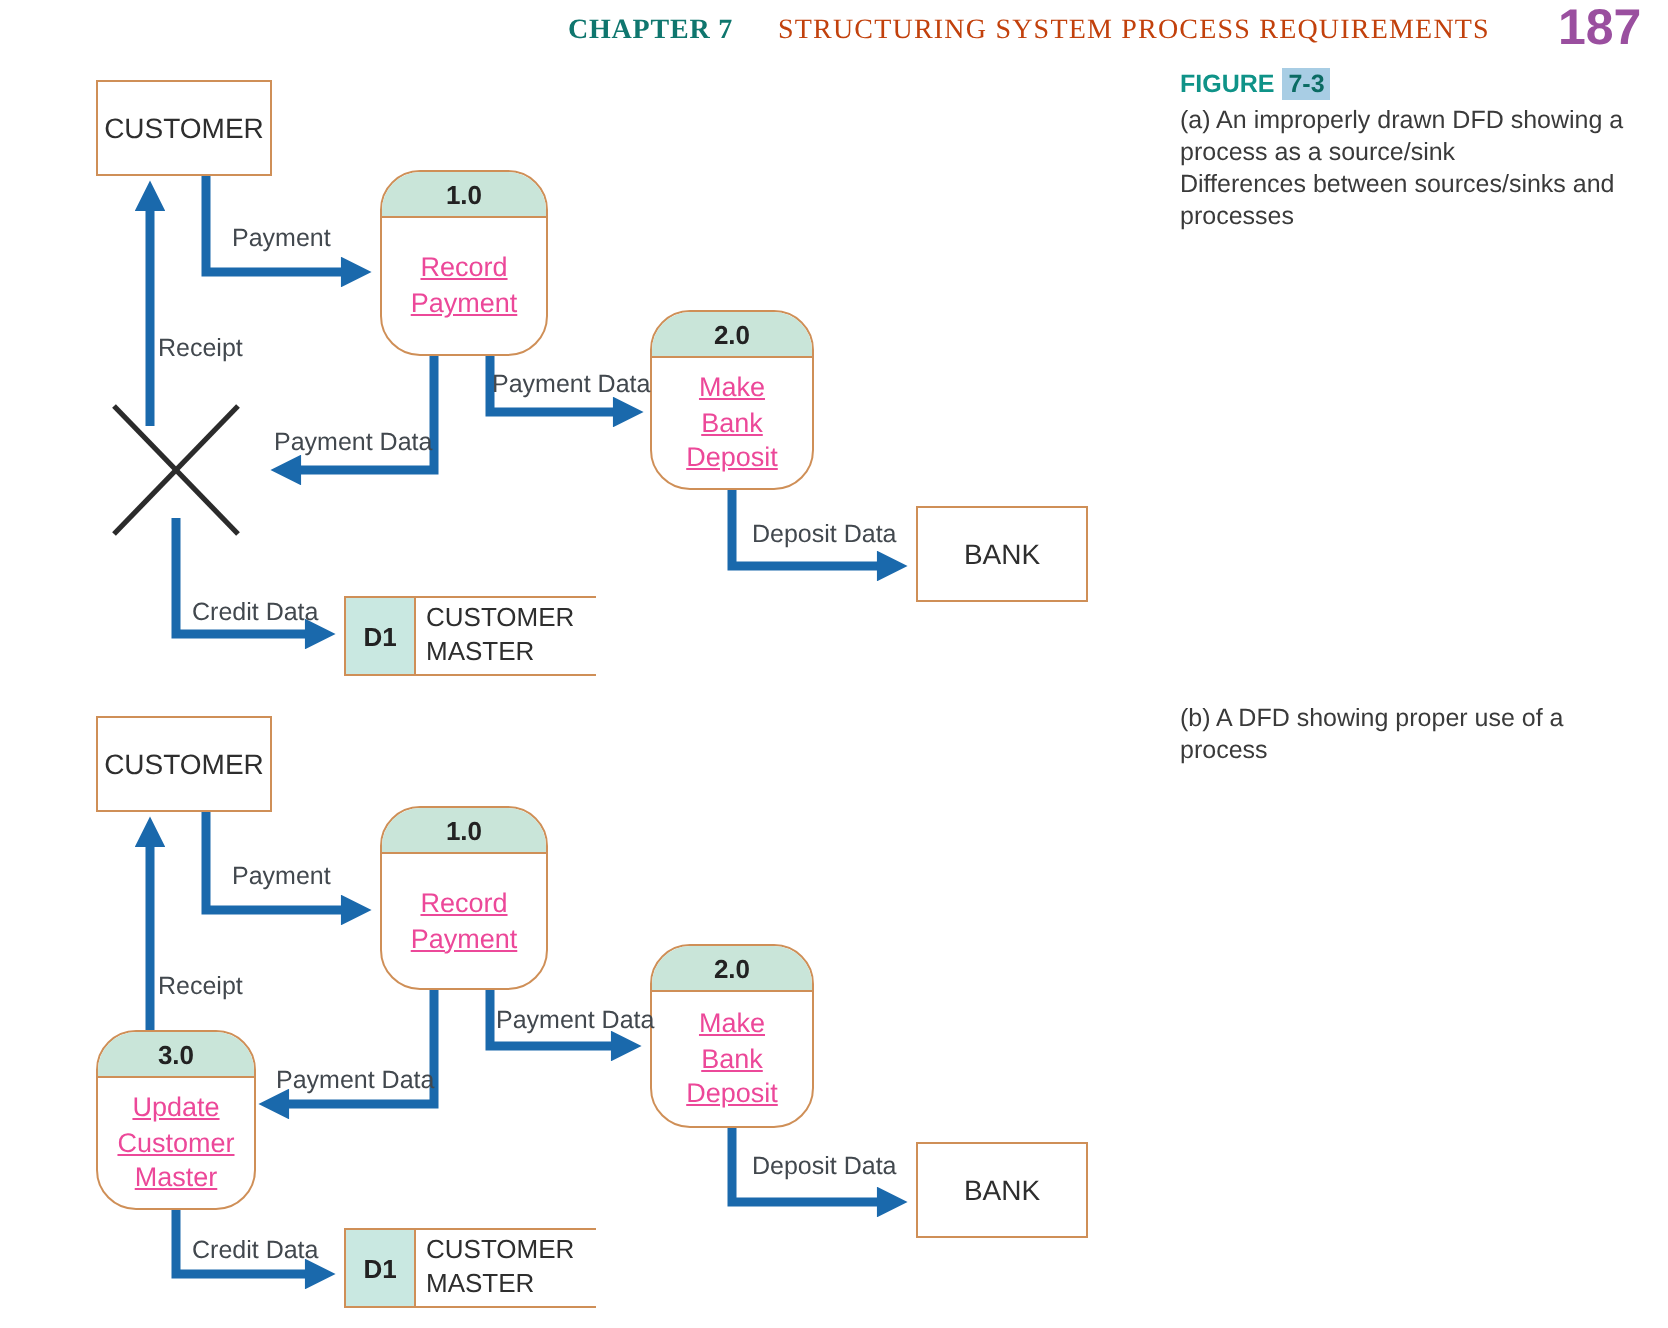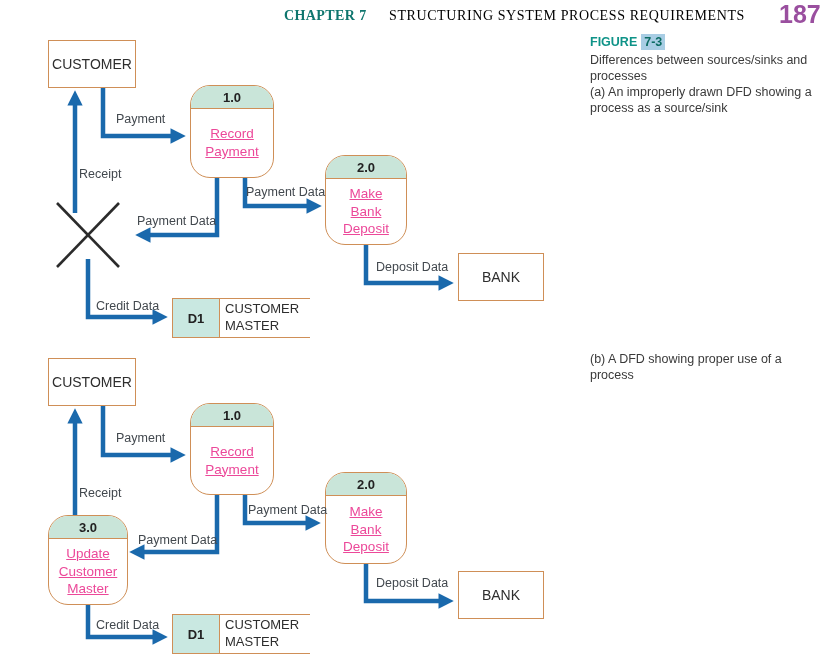--- a/index.html
+++ b/index.html
@@ -2,40 +2,40 @@
 <html><head>
 <meta charset="utf-8">
 <style>
   html,body{margin:0;padding:0;background:#ffffff;}
   .page{position:relative;width:834px;height:664px;background:#ffffff;overflow:hidden;
         font-family:"Liberation Sans",sans-serif;}
   
   .chapter{position:absolute;left:284px;top:8px;font-family:"Liberation Serif",serif;
            font-weight:bold;font-size:14px;letter-spacing:.4px;color:#0f766e;}
   .htitle{position:absolute;left:389px;top:8px;font-family:"Liberation Serif",serif;
-          font-size:14px;letter-spacing:.6px;color:#000000;}
+          font-size:14px;letter-spacing:.6px;color:#c2410c;}
   .pagenum{position:absolute;left:779px;top:0px;font-size:25px;font-weight:bold;color:#9a4f9f;}
   
   .figcap{position:absolute;left:590px;top:34px;width:237px;font-size:12.5px;line-height:16px;color:#3a3a3a;}
   .figlabel{font-weight:bold;color:#0f9388;font-size:12.5px;margin-bottom:2px;}
   .fignum{background:#a8cde4;color:#0b6b63;padding:1px 3px;margin-left:4px;margin-top:16px;}
   .figcap-b{position:absolute;left:590px;top:351px;width:237px;font-size:12.5px;line-height:16px;color:#3a3a3a;}
   
   .entity{position:absolute;border:1.8px solid #cf8f57;background:#fff;display:flex;
           align-items:center;justify-content:center;font-size:14px;color:#2e2e2e;text-align:center;}
   .entity.small{font-size:13px;}
   .process{position:absolute;border:1.8px solid #cf8f57;border-radius:20px;background:#fff;overflow:hidden;
            display:flex;flex-direction:column;}
   .process-head{height:22px;background:#c9e5d9;border-bottom:1.8px solid #cf8f57;
                 display:flex;align-items:center;justify-content:center;
                 font-weight:bold;font-size:13px;color:#222;flex:0 0 auto;}
   .process-body{flex:1;display:flex;align-items:center;justify-content:center;text-align:center;
                 font-size:13.5px;line-height:1.3;color:#ec4899;white-space:pre-line;text-decoration:underline;}
   .store{position:absolute;display:flex;height:40px;}
-  .store-id{width:48px;background:#c9e8e1;border:1.8px solid #cf8f57;display:flex;align-items:center;
+  .store-id{width:36px;background:#c9e8e1;border:1.8px solid #cf8f57;display:flex;align-items:center;
             justify-content:center;font-weight:bold;font-size:13px;color:#222;box-sizing:border-box;}
   .store-name{width:90px;border-top:1.8px solid #cf8f57;border-bottom:1.8px solid #cf8f57;
               box-sizing:border-box;padding:2px 0 0 5px;font-size:13px;line-height:1.3;
               color:#2e2e2e;white-space:pre-line;}
   .flow-label{position:absolute;font-size:12.5px;color:#42484e;white-space:nowrap;}
   .flow-layer{position:absolute;left:0;top:0;}
   .ml{white-space:pre-line;}
 </style>
 </head>
 <body>
@@ -43,22 +43,22 @@
 <div class="page">
 
   <span class="chapter">CHAPTER 7</span>
   <span class="htitle">STRUCTURING SYSTEM PROCESS REQUIREMENTS</span>
   <span class="pagenum">187</span>
 
   <div class="figcap">
     <div class="figlabel">
       <span>FIGURE</span><span class="fignum">7-3</span>
     </div>
+    <div>(a) An improperly drawn DFD showing a process as a source/sink</div>
     <div>Differences between sources/sinks and processes</div>
-    <div>(a) An improperly drawn DFD showing a process as a source/sink</div>
   </div>
   <div class="figcap-b">(b) A DFD showing proper use of a process</div>
 
   <svg class="flow-layer" width="834" height="664" viewBox="0 0 834 664">
     <defs>
       <marker id="arrow" viewBox="0 0 10 10" refX="1" refY="5" markerWidth="4" markerHeight="3.4" orient="auto">
         <path d="M0,0 L10,5 L0,10 z" fill="#1a69ac"></path>
       </marker>
     </defs>
 

